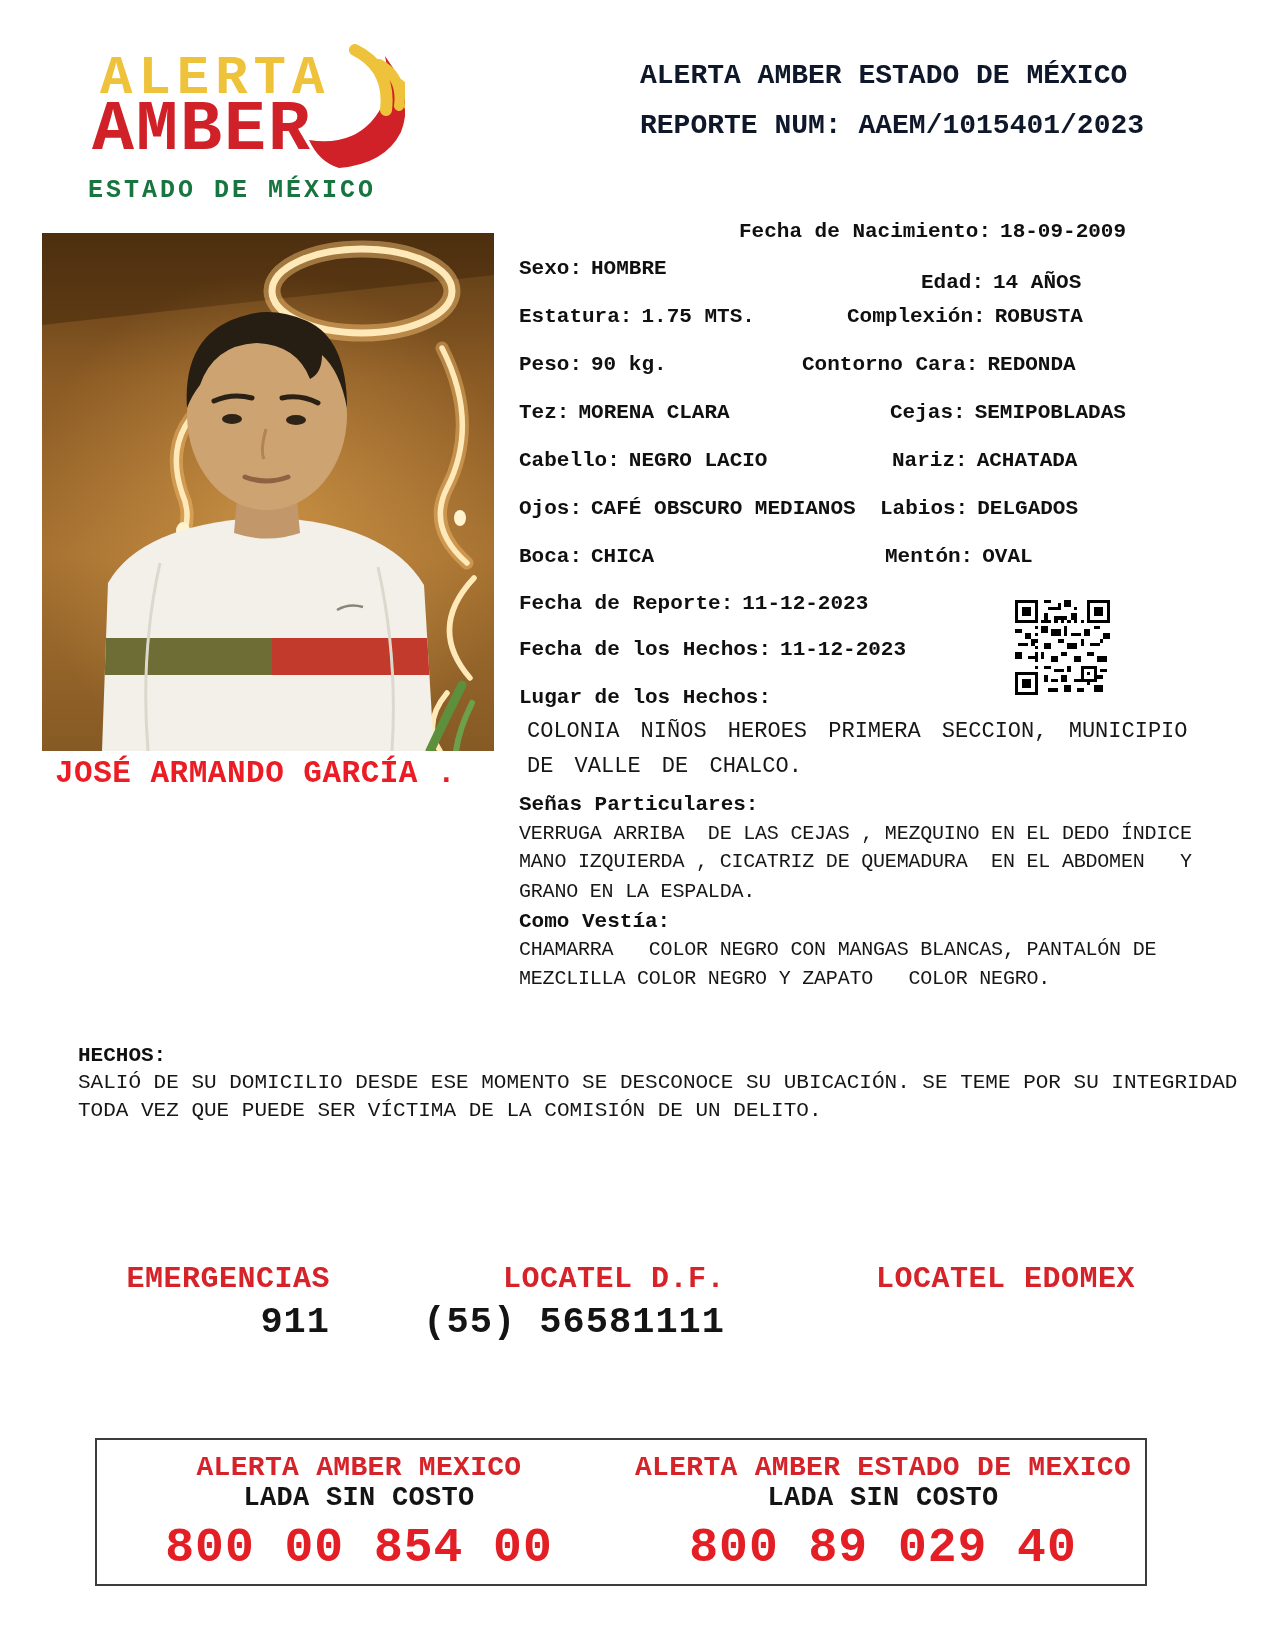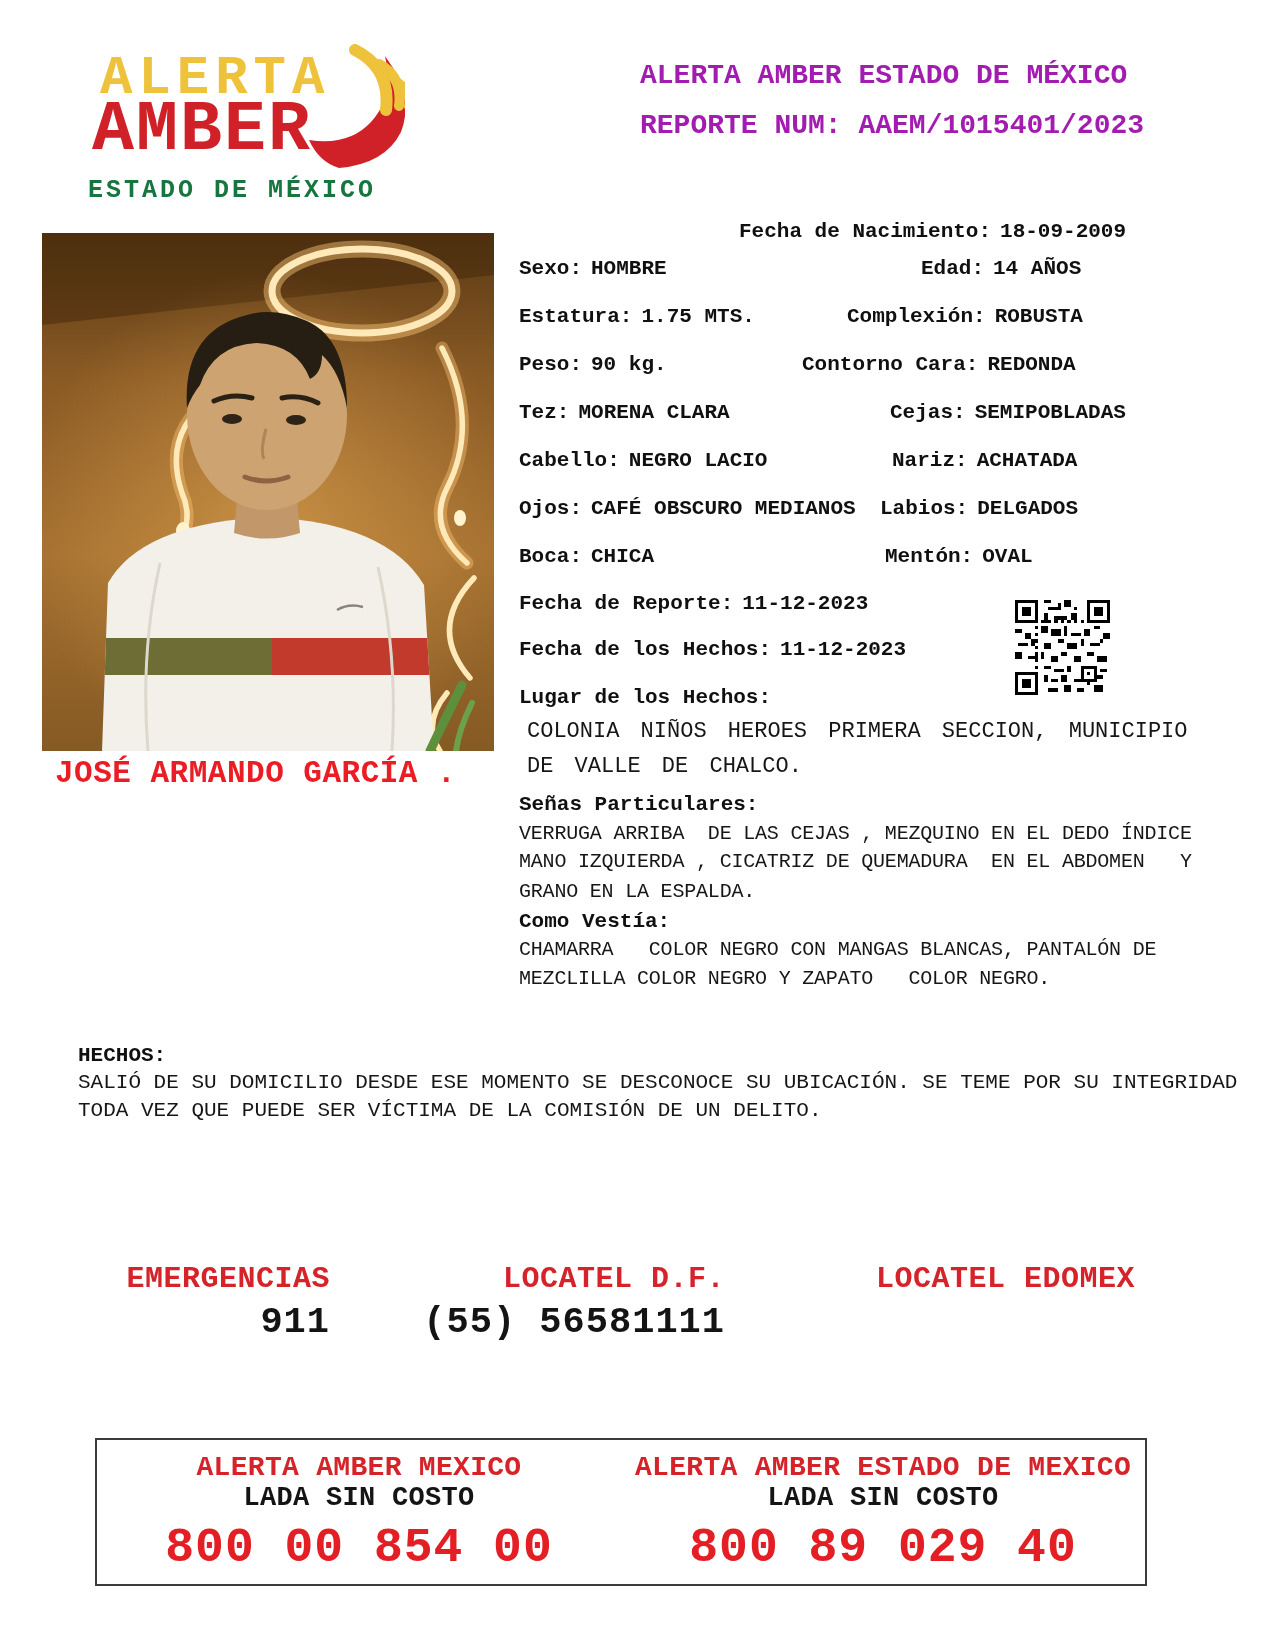--- a/index.html
+++ b/index.html
@@ -8,21 +8,21 @@
     background:#ffffff;overflow:hidden;
     font-family:Liberation Mono, monospace;color:#101010;
   }
   
   .logo-word{position:absolute;font-weight:700;line-height:1;white-space:nowrap;z-index:2;}
   .logo-alerta{left:100px;top:52px;font-size:54px;letter-spacing:6px;color:#efc23b;}
   .logo-amber{left:92px;top:96px;font-size:70px;letter-spacing:2px;color:#d02128;}
   .logo-estado{left:88px;top:178px;font-size:25px;letter-spacing:3px;color:#17753f;}
   .logo-swoosh{position:absolute;left:305px;top:44px;z-index:1;}
   
-  .title-line{position:absolute;font-weight:700;font-size:28px;color:#a21caf;white-space:nowrap;}
+  .title-line{position:absolute;font-weight:700;font-size:28px;color:#0f172a;white-space:nowrap;}
   .title-1{left:640px;top:60px;}
   .title-2{left:640px;top:110px;}
   
   .photo{position:absolute;left:42px;top:233px;width:452px;height:518px;}
   
   .subject-name{position:absolute;left:55px;top:756px;font-weight:700;font-size:31px;
     letter-spacing:.5px;color:#ec1c24;white-space:nowrap;}
   
   .field{position:absolute;font-weight:700;font-size:21px;white-space:nowrap;}
   .fv{margin-left:9px;}
@@ -123,21 +123,21 @@
   </svg>
 
   <div class="subject-name">JOSÉ ARMANDO GARCÍA .</div>
 
   <div class="field" style="left:739px;top:220px">
     <span class="fl">Fecha de Nacimiento:</span><span class="fv">18-09-2009</span>
   </div>
   <div class="field" style="left:519px;top:257px">
     <span class="fl">Sexo:</span><span class="fv">HOMBRE</span>
   </div>
-  <div class="field" style="left:921px;top:257px">
+  <div class="field" style="left:921px;top:271px">
     <span class="fl">Edad:</span><span class="fv">14 AÑOS</span>
   </div>
   <div class="field" style="left:519px;top:305px">
     <span class="fl">Estatura:</span><span class="fv">1.75 MTS.</span>
   </div>
   <div class="field" style="left:847px;top:305px">
     <span class="fl">Complexión:</span><span class="fv">ROBUSTA</span>
   </div>
   <div class="field" style="left:519px;top:353px">
     <span class="fl">Peso:</span><span class="fv">90 kg.</span>

